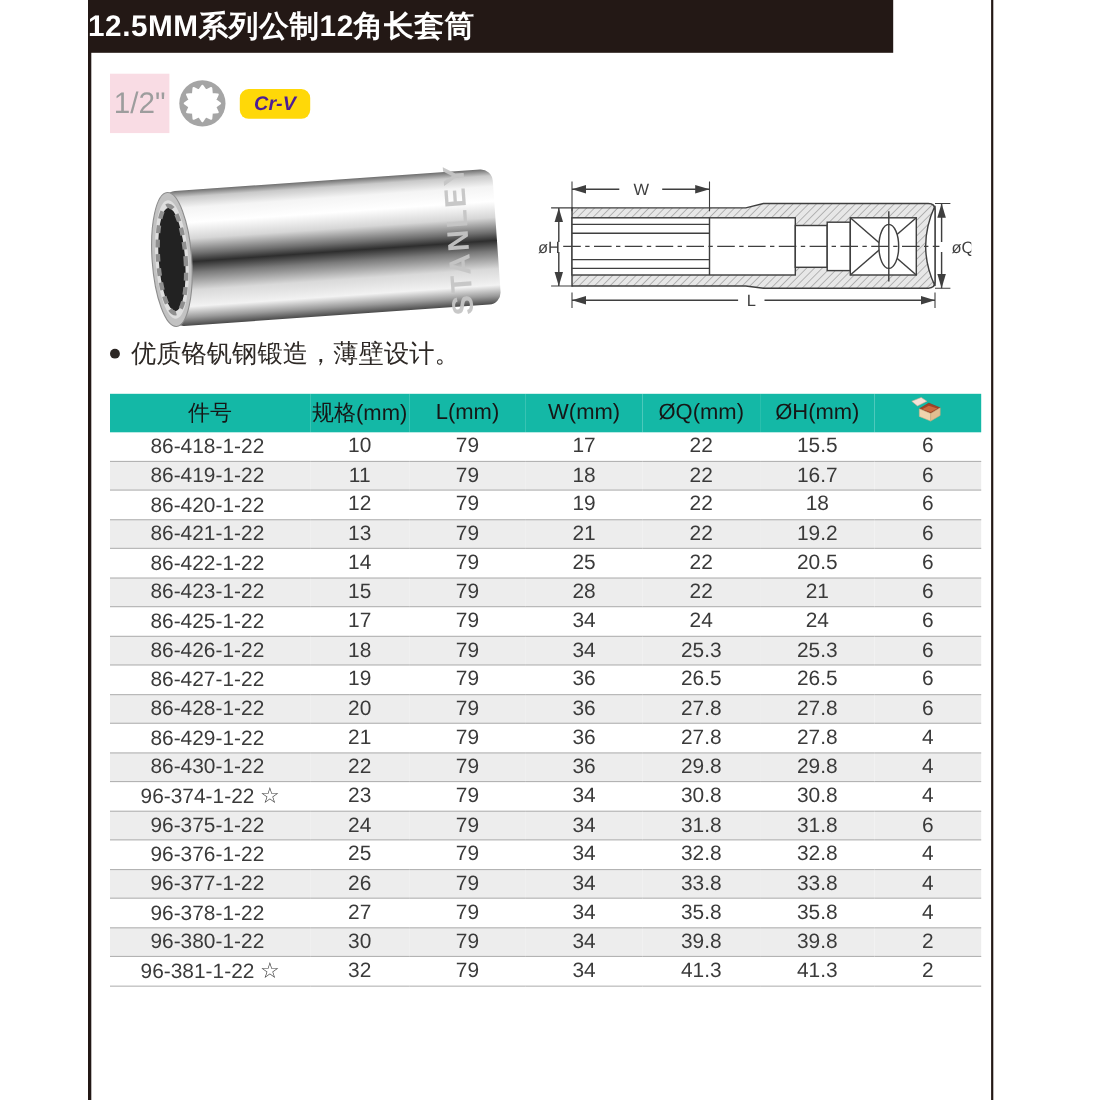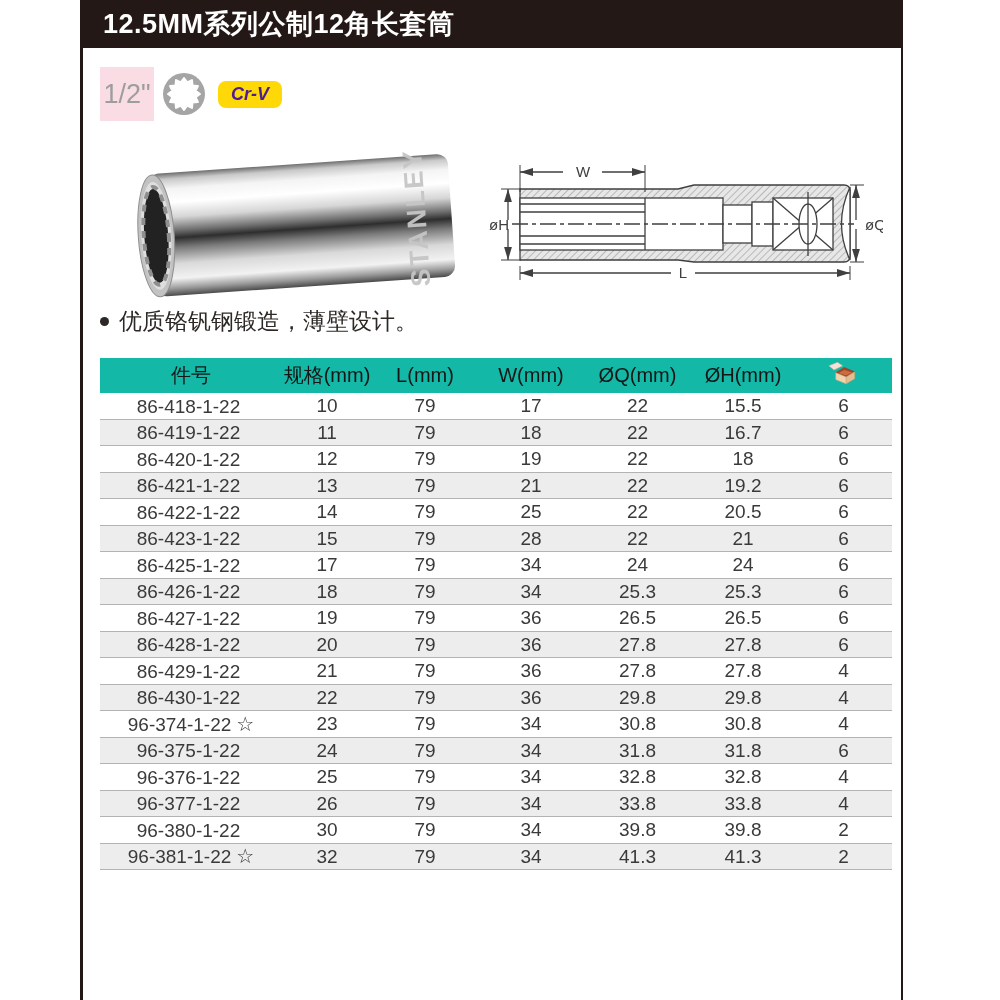--- a/index.html
+++ b/index.html
@@ -2,22 +2,22 @@
 <html><head>
 <meta charset="utf-8">
 <style>
   html,body{margin:0;padding:0;background:#fff;}
   .page{position:relative;width:1000px;height:1000px;background:#ffffff;overflow:hidden;
         font-family:"Liberation Sans","DejaVu Sans",sans-serif;color:#3a3a3a;}
   .rule{position:absolute;top:0;height:1000px;background:#231815;}
   .rule-left{left:80px;width:3px;}
   .rule-right{left:901px;width:2px;}
 
-  .titlebar{position:absolute;left:80px;top:0;width:823px;height:48px;background:#231815;
-            display:flex;align-items:center;box-sizing:border-box;padding-left:23px;}
+  .titlebar{position:absolute;left:80px;top:0;width:732px;height:48px;background:#231815;
+            display:flex;align-items:center;box-sizing:border-box;}
   .titlebar h1{margin:0;font-size:27px;font-weight:bold;color:#ffffff;letter-spacing:0.5px;}
 
   .badges{position:absolute;left:100px;top:67px;display:flex;align-items:center;}
   .badge-drive{width:54px;height:54px;background:#f9dce4;color:#9d9d9d;font-size:27px;
                display:flex;align-items:center;justify-content:center;}
   .icon-12pt{margin-left:6px;width:48px;height:48px;}
   .badge-crv{margin-left:10px;background:#ffd808;border-radius:8px;padding:3px 13px;
              font-weight:bold;font-style:italic;font-size:18px;color:#4c1d95;}
 
   .photo{position:absolute;left:122px;top:156px;width:352px;height:142px;transform:rotate(-4deg);}
@@ -323,20 +323,29 @@
         <tr>
     <td><span>96-377-1-22</span><span class="star"></span></td>
     <td>26</td>
     <td>79</td>
     <td>34</td>
     <td>33.8</td>
     <td>33.8</td>
     <td>4</td>
   </tr>
         <tr>
+    <td><span>96-378-1-22</span><span class="star"></span></td>
+    <td>27</td>
+    <td>79</td>
+    <td>34</td>
+    <td>35.8</td>
+    <td>35.8</td>
+    <td>4</td>
+  </tr>
+        <tr>
     <td><span>96-380-1-22</span><span class="star"></span></td>
     <td>30</td>
     <td>79</td>
     <td>34</td>
     <td>39.8</td>
     <td>39.8</td>
     <td>2</td>
   </tr>
         <tr>
     <td><span>96-381-1-22</span><span class="star">☆</span></td>

